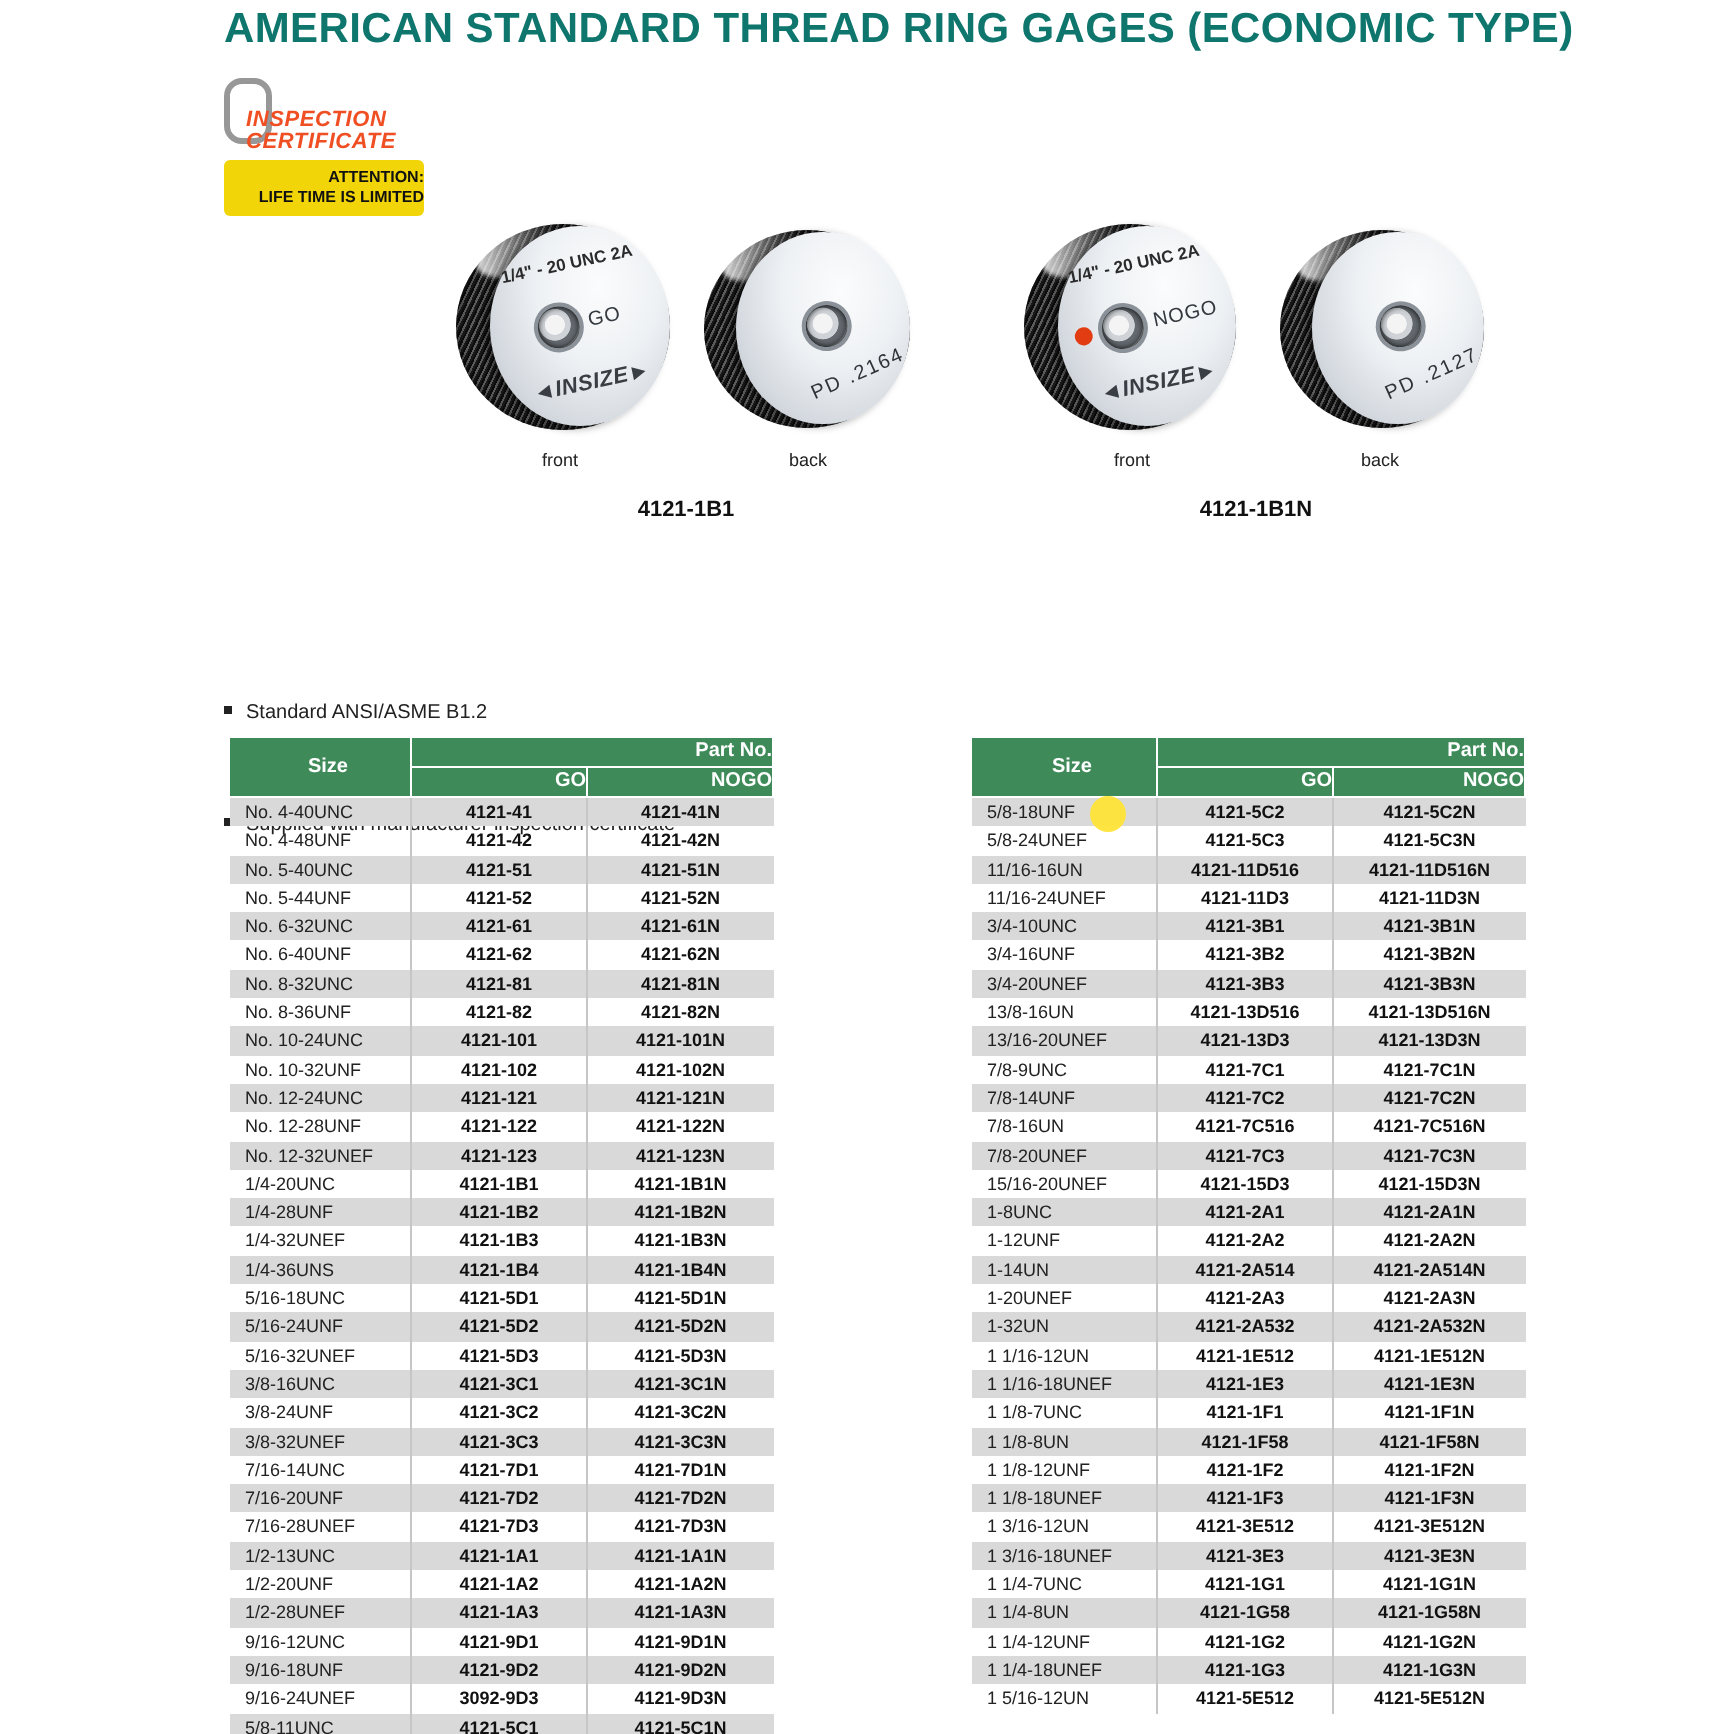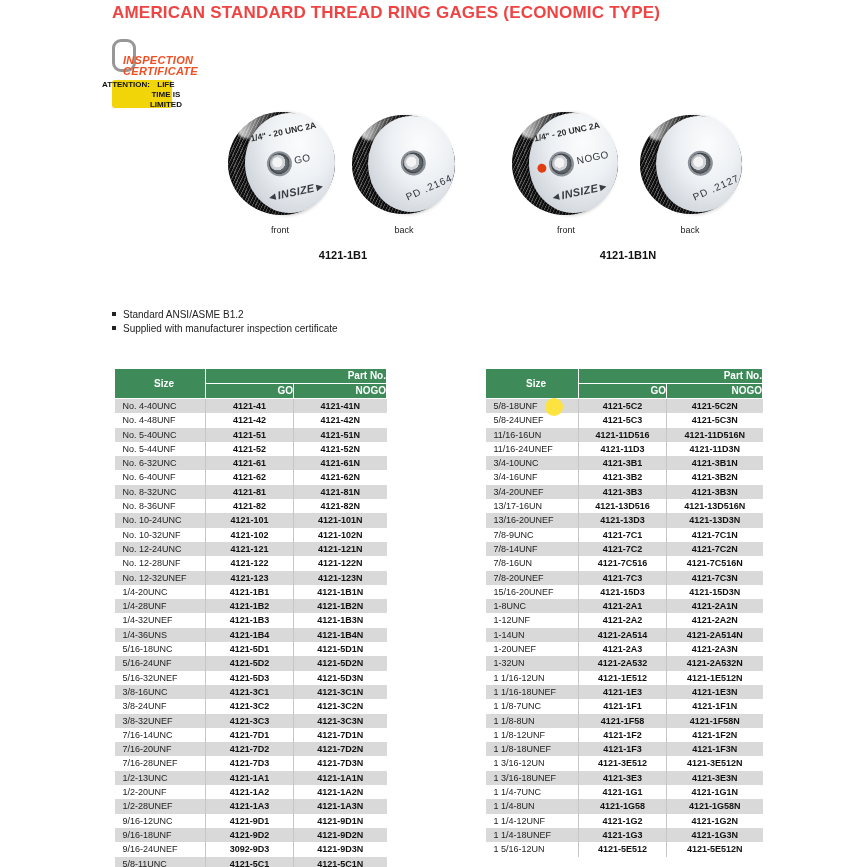--- a/index.html
+++ b/index.html
@@ -5,40 +5,40 @@
   * { margin:0; padding:0; box-sizing:border-box; }
   html,body { width:867px; height:867px; }
   body {
     position:relative; background:#ffffff; overflow:hidden;
     font-family:"Liberation Sans", sans-serif; color:#1d1d1b;
   }
 
   
   .page-title {
     position:absolute; left:112px; top:3px;
-    font-size:17px; font-weight:bold; letter-spacing:.2px; color:#ef4444;
+    font-size:21px; font-weight:bold; letter-spacing:.2px; color:#0f766e;
   }
 
   
   .cert-logo { position:absolute; left:112px; top:39px; width:120px; height:36px; }
   .cert-clip {
     position:absolute; left:0; top:0; width:24px; height:33px;
     border:3px solid #979797; border-radius:9px; background:transparent;
   }
   .cert-text {
     position:absolute; left:11px; top:16px;
     font-weight:bold; font-style:italic; font-size:11px; line-height:11px;
     color:#f04e23; letter-spacing:.3px; white-space:nowrap;
   }
 
   
   .attention {
-    position:absolute; left:112px; top:80px; width:60px; height:28px;
+    position:absolute; left:112px; top:80px; width:100px; height:28px;
     background:#f2d508; border-radius:3px;
-    display:flex; justify-content:center; align-items:flex-start;
+    display:flex; flex-direction:column; justify-content:center; align-items:flex-end;
     font-size:8px; font-weight:bold; line-height:10px; color:#111; text-align:center;
   }
 
   
   .gage { position:absolute; }
   .rim {
     position:absolute; inset:0; border-radius:50%;
     background:repeating-linear-gradient(115deg,#0d0d0d 0 1px,#5d5d5d 1px 2px,#1a1a1a 2px 3px);
     box-shadow:inset 0 0 5px rgba(0,0,0,.7);
   }
@@ -75,21 +75,21 @@
   .hole-center { position:absolute; left:40%; top:39%; }
   .ring-pd {
     position:absolute; bottom:17%; right:7%;
     font-size:10px; color:#2f343a; transform:rotate(-12deg); letter-spacing:1px; white-space:nowrap;
   }
   .img-label { position:absolute; width:60px; text-align:center; font-size:9px; color:#222; }
   .fig-caption { position:absolute; top:249px; width:110px; text-align:center; font-size:11px; font-weight:bold; color:#111; }
 
   
   .features { position:absolute; left:112px; top:308px; list-style:none; }
-  .features li { font-size:10px; color:#222; line-height:14px; white-space:nowrap; }
+  .features li { font-size:10px; color:#222; line-height:14px; white-space:nowrap;margin-top:42px; }
   .features li::before {
     content:""; display:inline-block; width:4px; height:4px; background:#222;
     margin-right:7px; vertical-align:2px;
   }
 
   
   .gage-table { position:absolute; top:368px; border-collapse:collapse; table-layout:fixed; }
   #left-table  { left:114px; width:273px; }
   #right-table { left:485px; width:278px; }
   .gage-table th {
@@ -424,21 +424,21 @@
         <td class="size-cell">3/4-16UNF</td>
         <td class="go-cell">4121-3B2</td>
         <td class="nogo-cell">4121-3B2N</td>
       </tr>
       <tr>
         <td class="size-cell">3/4-20UNEF</td>
         <td class="go-cell">4121-3B3</td>
         <td class="nogo-cell">4121-3B3N</td>
       </tr>
       <tr>
-        <td class="size-cell">13/17-16UN</td>
+        <td class="size-cell">13/8-16UN</td>
         <td class="go-cell">4121-13D516</td>
         <td class="nogo-cell">4121-13D516N</td>
       </tr>
       <tr>
         <td class="size-cell">13/16-20UNEF</td>
         <td class="go-cell">4121-13D3</td>
         <td class="nogo-cell">4121-13D3N</td>
       </tr>
       <tr>
         <td class="size-cell">7/8-9UNC</td>

